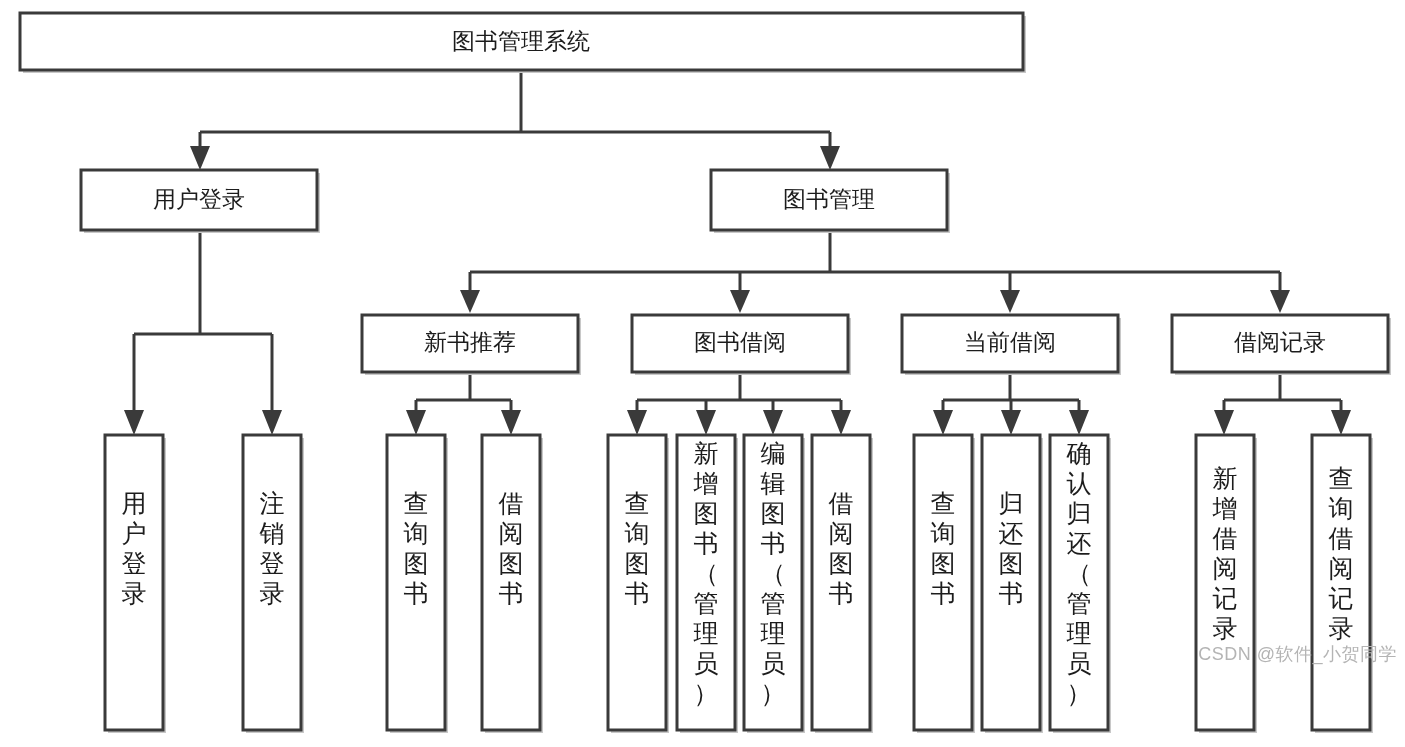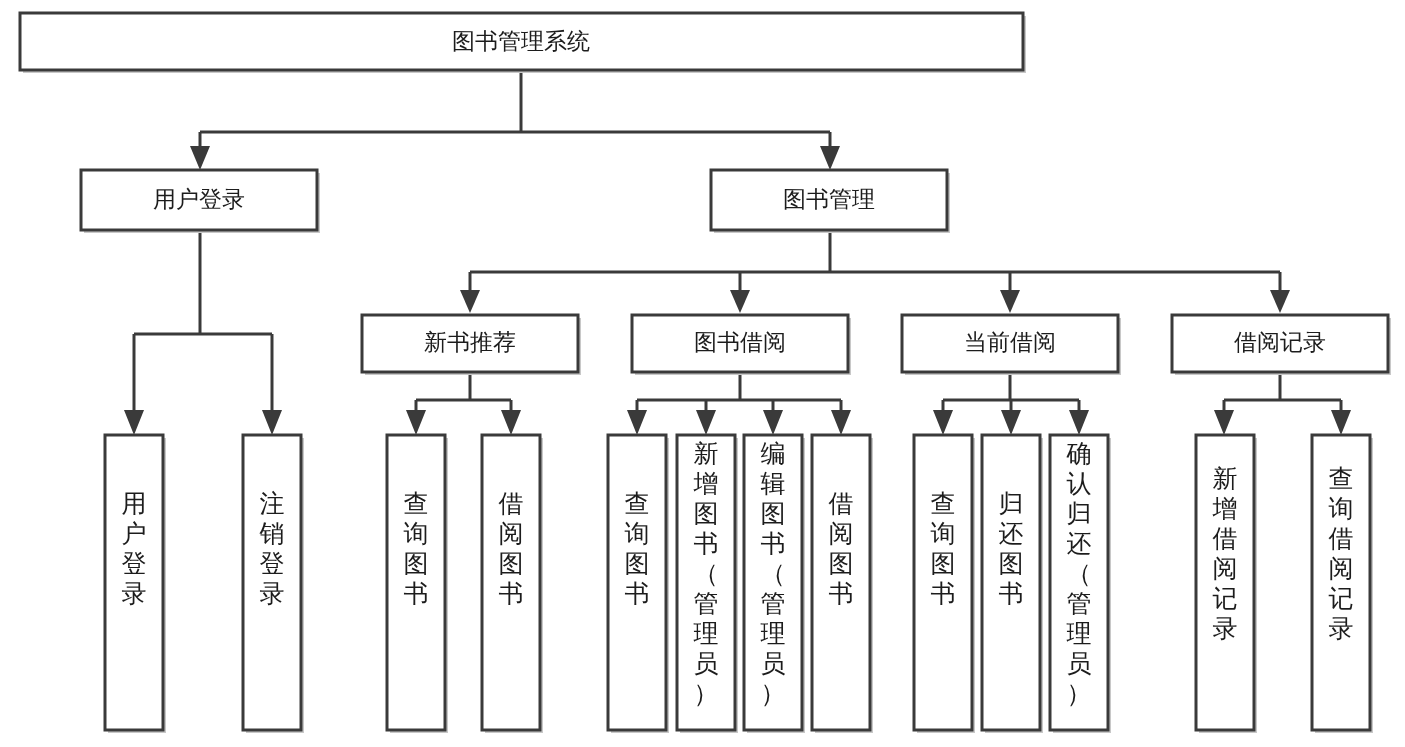--- a/index.html
+++ b/index.html
@@ -255,14 +255,15 @@
     </g>
 
     <g>
       <rect class="node-shadow" x="1315" y="438" width="58" height="295"></rect>
       <rect class="node-box" x="1312" y="435" width="58" height="295"></rect>
       <text class="node-label-v" x="1341" y="487"><tspan x="1341" y="487">查</tspan><tspan x="1341" y="517">询</tspan><tspan x="1341" y="547">借</tspan><tspan x="1341" y="577">阅</tspan><tspan x="1341" y="607">记</tspan><tspan x="1341" y="637">录</tspan></text>
     </g>
 
   </svg>
 
+  <div class="watermark">CSDN @软件_小贺同学</div>
 
 </div>
 
 </body></html>

